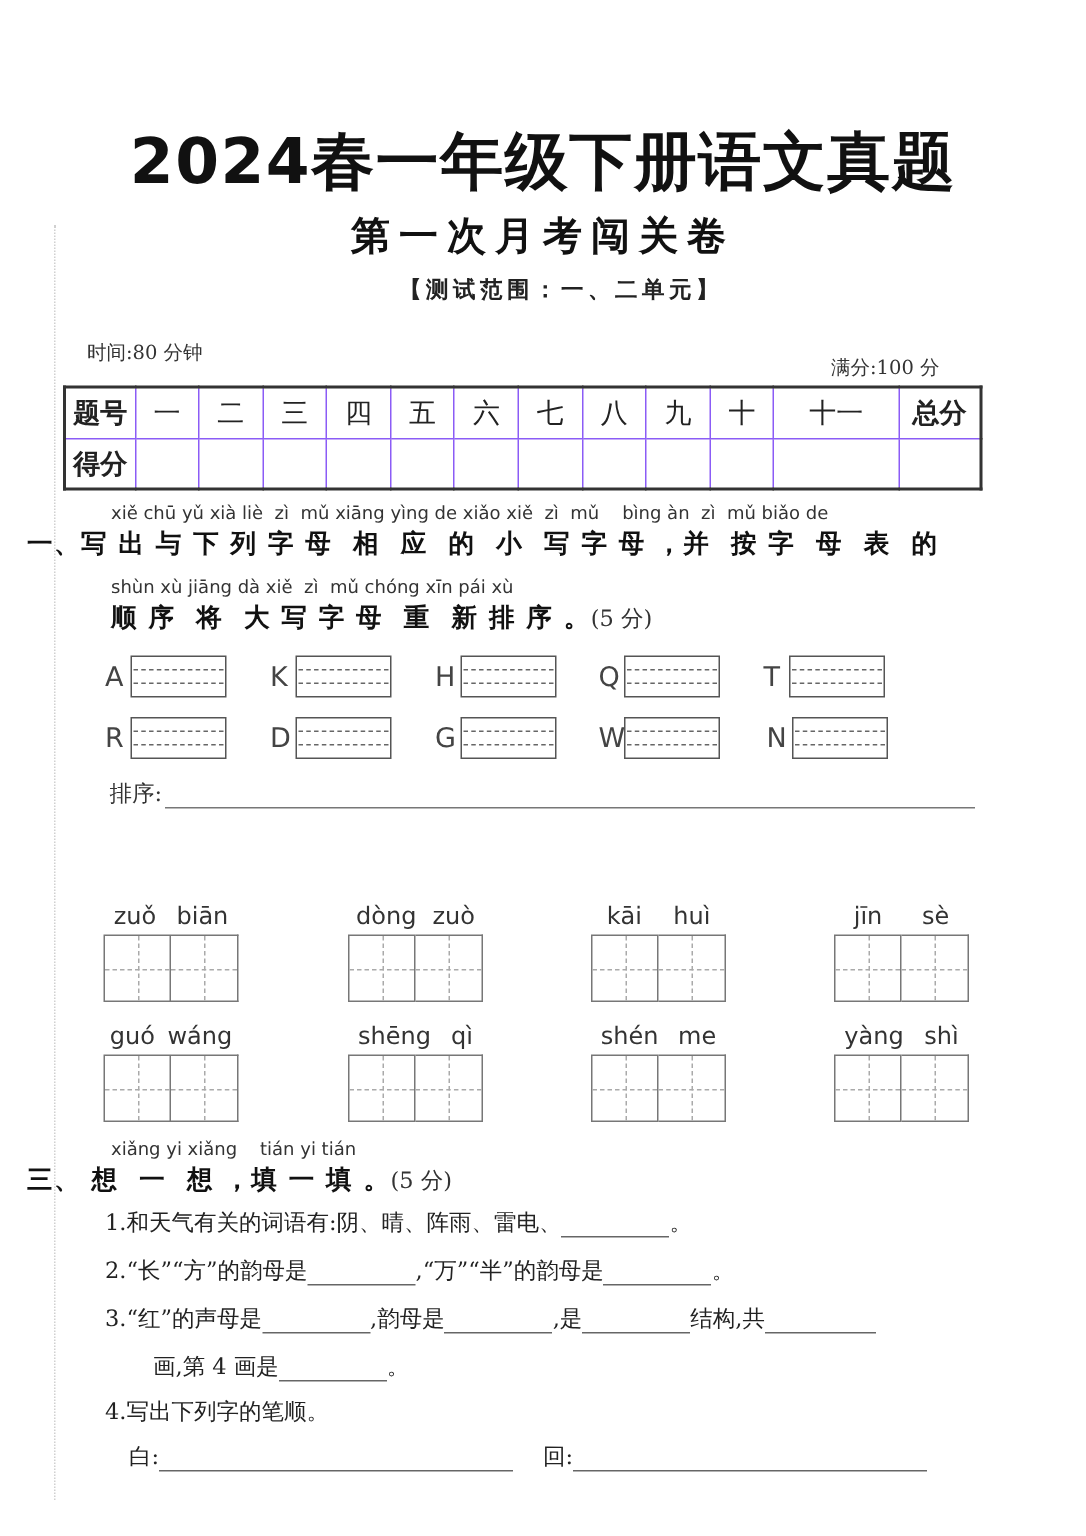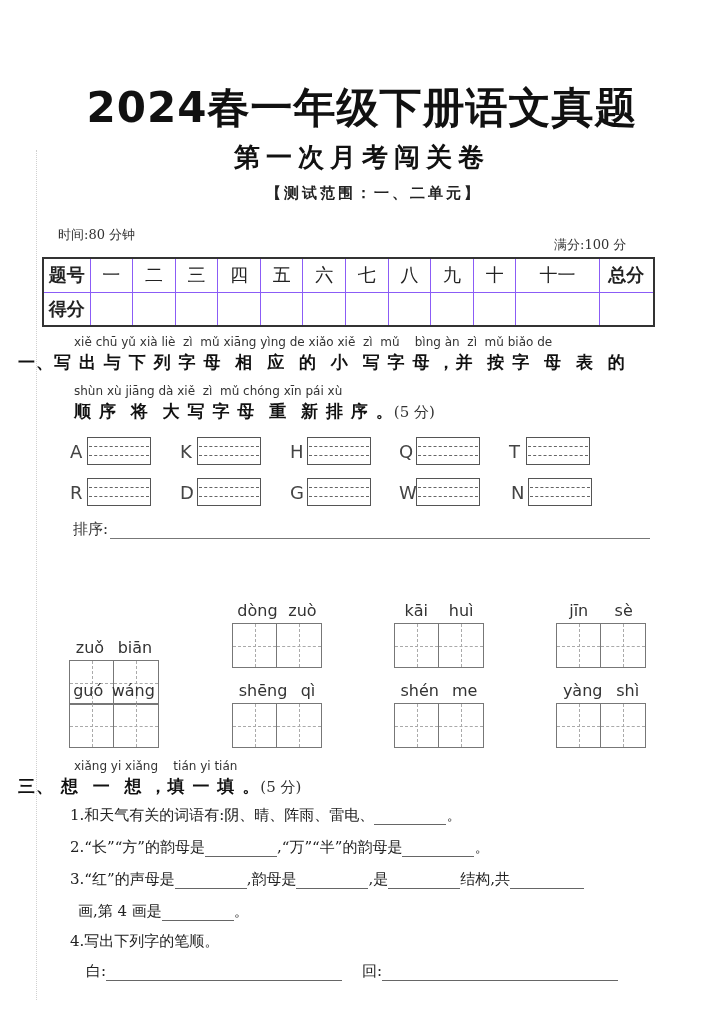--- a/index.html
+++ b/index.html
@@ -150,21 +150,21 @@
   </div>
 
 <div class="order-line">
   <span>排序:</span>
   <span class="blank"></span>
 </div>
 
 <div class="section" style="top:551px;">
 </div>
 
-<div class="word-item" style="top:601px; left:69px;margin-top:37px;">
+<div class="word-item" style="top:601px; left:69px;">
   <div class="word-pinyin">
       <span>zuǒ</span>
       <span>biān</span>
     </div>
   <div class="tianzi">
       <div class="cell"></div>
       <div class="cell"></div>
     </div>
 </div>
 <div class="word-item" style="top:601px; left:232px;">
@@ -263,21 +263,21 @@
 <div class="q-line" style="top:870px;">
   <span>3.“红”的声母是</span>
   <span class="blank" style="width:72px;"></span>
   <span>,韵母是</span>
   <span class="blank" style="width:72px;"></span>
   <span>,是</span>
   <span class="blank" style="width:72px;"></span>
   <span>结构,共</span>
   <span class="blank" style="width:74px;"></span>
 </div>
-<div class="q-line" style="top:902px; left:78px;">
+<div class="q-line" style="top:902px; left:102px;">
   <span>画,第 4 画是</span>
   <span class="blank" style="width:72px;"></span>
   <span>。</span>
 </div>
 
 <div class="q-line" style="top:932px;">
   <span>4.写出下列字的笔顺。</span>
 </div>
 <div class="q-line" style="top:962px; left:86px;">
   <span>白:</span>

